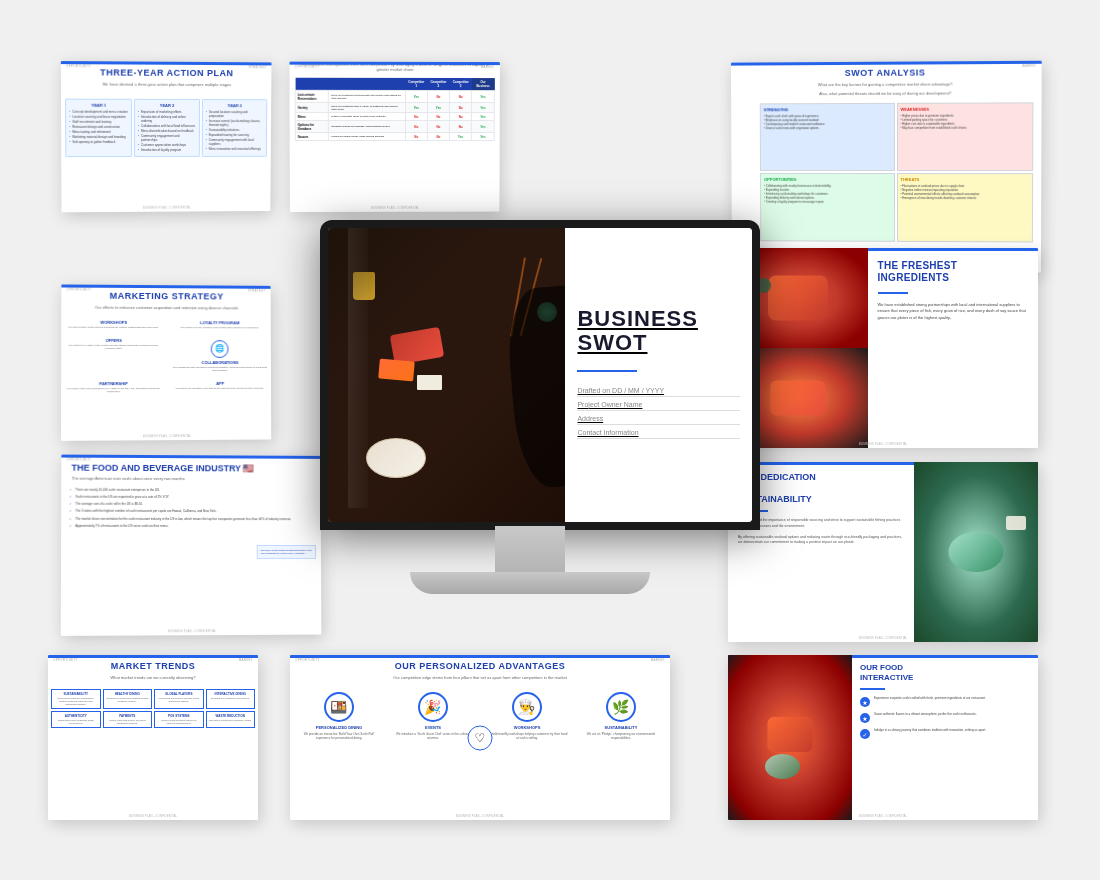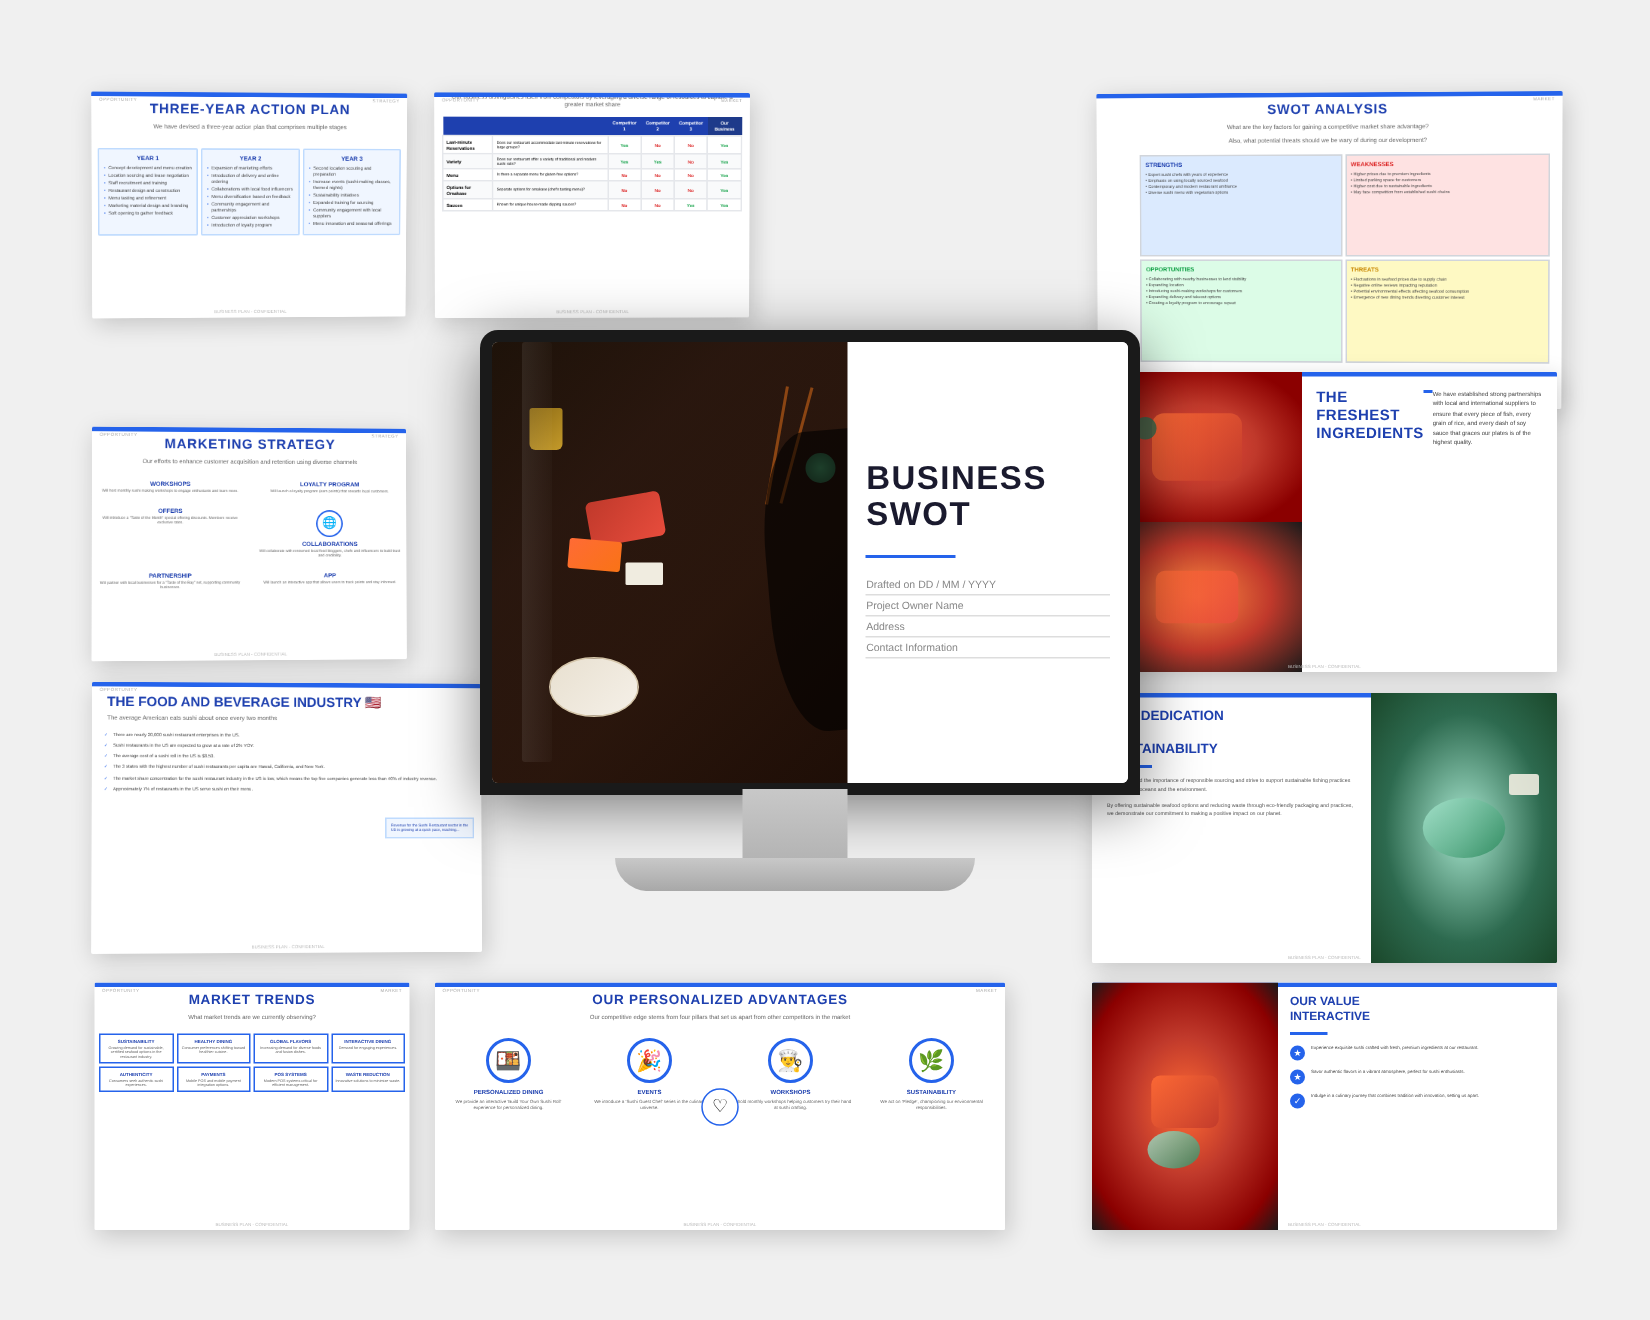--- a/index.html
+++ b/index.html
@@ -121,20 +121,21 @@
       position: absolute;
       right: 0;
       top: 0;
       width: 44%;
       height: 100%;
       background: white;
       padding: 20px 12px;
       display: flex;
       flex-direction: column;
       justify-content: center;
+      text-decoration: underline;
     }
 
     .bp-title {
       font-size: 22px;
       font-weight: 900;
       color: #1a1a2e;
       line-height: 1.1;
       letter-spacing: 1px;
       margin-bottom: 15px;
     }
@@ -180,21 +181,21 @@
 
     .slide-food-beverage {
       left: 62px;
       top: 455px;
       width: 260px;
       height: 180px;
       transform: perspective(600px) rotateY(2deg) rotateX(1deg);
     }
 
     .slide-market-trends {
-      left: 63px;
+      left: 48px;
       top: 655px;
       width: 210px;
       height: 165px;
     }
 
     .slide-competitive-adv {
       left: 290px;
       top: 655px;
       width: 380px;
       height: 165px;
@@ -339,21 +340,21 @@
     
     .freshest-slide {
       display: flex;
       height: 100%;
     }
 
     .freshest-content {
       flex: 1;
       padding: 12px 10px;
       display: flex;
-      flex-direction: row;
+      flex-direction: column;
     }
 
     .freshest-title {
       font-size: 10px;
       font-weight: 900;
       color: #1e40af;
       line-height: 1.2;
       margin-bottom: 8px;
       letter-spacing: 0.3px;
     }
@@ -1001,21 +1002,21 @@
 
 <div class="slide-card slide-value-prop">
   <div class="blue-bar"></div>
   <div class="vp-slide">
     <div class="vp-image img-value-sushi" style="position:relative;overflow:hidden;">
       <div style="position:absolute;top:50%;left:50%;transform:translate(-50%,-60%);width:45px;height:35px;background:linear-gradient(135deg,#FF6B35,#c0392b);border-radius:6px;opacity:0.9;"></div>
       <div style="position:absolute;top:60%;left:30%;width:35px;height:25px;background:linear-gradient(135deg,#a8e6cf,#2d8a5e);border-radius:50%;opacity:0.8;"></div>
     </div>
     <div class="vp-content">
       <div class="vp-title">
-        <span>OUR VALUE</span><br>
+        <span>OUR FOOD</span><br>
         <span>INTERACTIVE</span>
       </div>
       <div style="width:25px;height:2px;background:#2563eb;margin-bottom:6px;"></div>
       <div class="vp-item">
         <div class="vp-icon" style="font-size:6px;color:white;">★</div>
         <div class="vp-text">Experience exquisite sushi crafted with fresh, premium ingredients at our restaurant.</div>
       </div>
       <div class="vp-item">
         <div class="vp-icon" style="font-size:6px;color:white;">★</div>
         <div class="vp-text">Savor authentic flavors in a vibrant atmosphere, perfect for sushi enthusiasts.</div>

